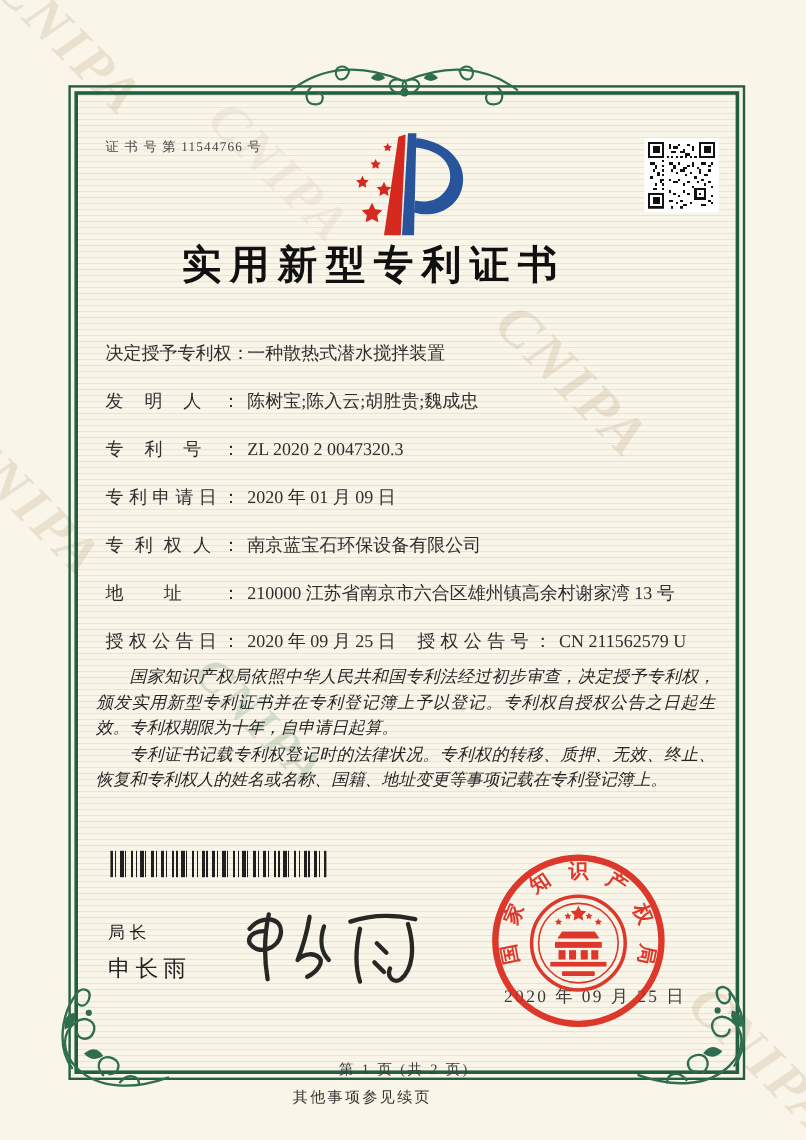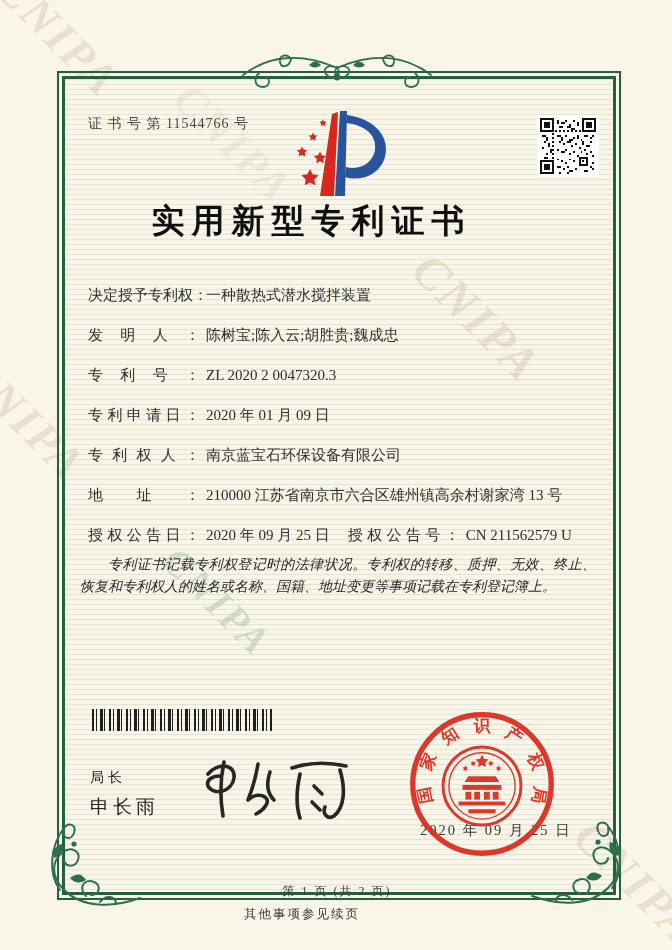--- a/index.html
+++ b/index.html
@@ -40,21 +40,21 @@
       rgba(130,168,140,0.20) 0px, rgba(130,168,140,0.20) 1px,
       transparent 1px, transparent 5px);
   }
   .ornament{position:absolute;z-index:4;}
 
   
   .content{position:absolute;inset:0;z-index:5;}
 
   .cert-no{
     position:absolute;left:88px;top:115px;
-    font-size:14px;color:#474747;letter-spacing:1px;
+    font-size:11px;color:#474747;letter-spacing:1px;
   }
   .logo{position:absolute;left:282px;top:104px;}
   .qr{
     position:absolute;left:537px;top:115px;width:62px;height:62px;
     background:#fff;padding:3px;box-sizing:border-box;
   }
   .title{
     position:absolute;left:0;top:199px;width:623px;
     text-align:center;font-size:33px;font-weight:bold;color:#101010;
     letter-spacing:7px;
@@ -310,20 +310,21 @@
         <span class="grant-first">
           <span class="lbl">授权公告日：</span><span class="fval">2020 年 09 月 25 日</span>
         </span>
         <span>
           <span class="lbl">授权公告号：</span><span class="fval">CN 211562579 U</span>
         </span>
       </div>
     </div>
 
     <div class="paras">
+      <p>国家知识产权局依照中华人民共和国专利法经过初步审查，决定授予专利权，颁发实用新型专利证书并在专利登记簿上予以登记。专利权自授权公告之日起生效。专利权期限为十年，自申请日起算。</p>
       <p>专利证书记载专利权登记时的法律状况。专利权的转移、质押、无效、终止、恢复和专利权人的姓名或名称、国籍、地址变更等事项记载在专利登记簿上。</p>
     </div>
 
     <div class="barcode"></div>
 
     <div class="signer-title">局长</div>
     <div class="signer-name">申长雨</div>
 
     <svg class="signature" width="165" height="78" viewBox="0 0 165 78">
       <g stroke="#161616" stroke-width="3.6" fill="none" stroke-linecap="round" stroke-linejoin="round" opacity="0.92">

